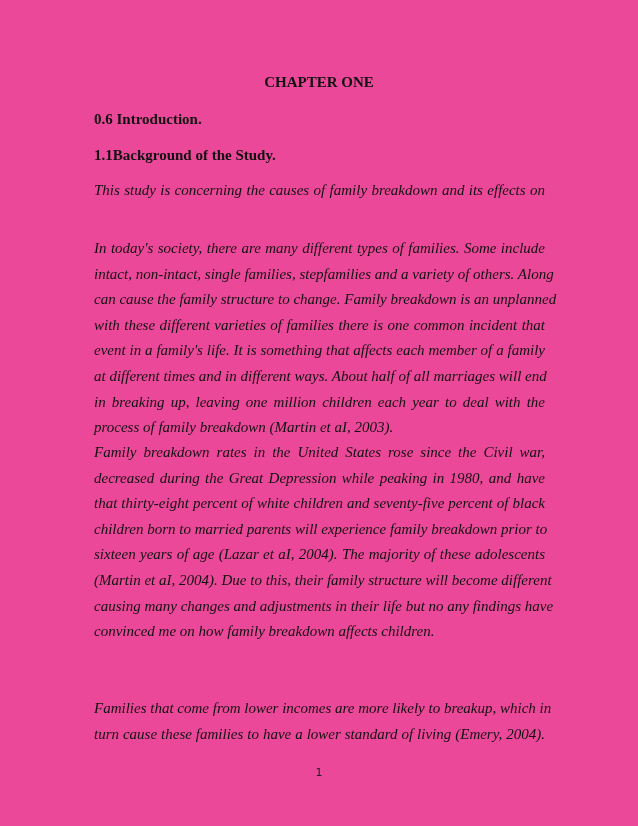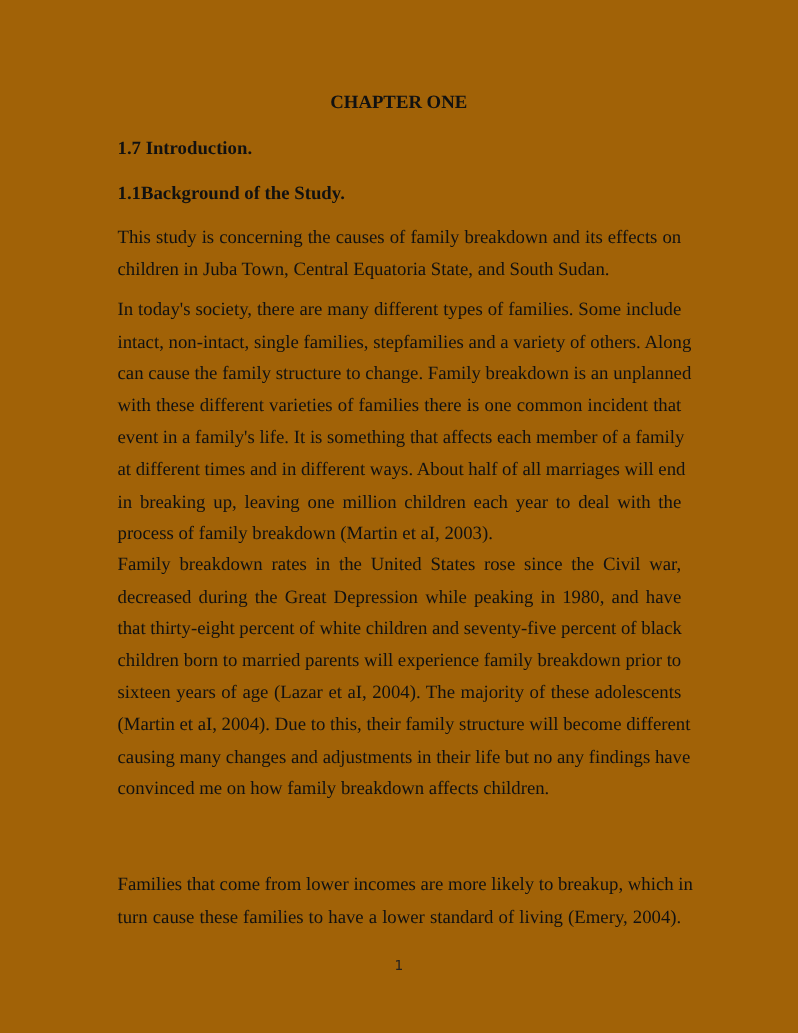--- a/index.html
+++ b/index.html
@@ -1,38 +1,37 @@
 <!DOCTYPE html>
 <html><head>
 <meta charset="utf-8">
 <style>
   html, body { margin: 0; padding: 0; background: #ffffff; }
   body { width: 638px; height: 826px; position: relative; overflow: hidden;
          font-family: "Liberation Serif", serif; color: #111111; }
-  .page { position: absolute; left: 0; top: 0; width: 638px; height: 826px; background: #a16207; }
+  .page { position: absolute; left: 0; top: 0; width: 638px; height: 826px; background: #ec4899; }
   .title { position: absolute; top: 74px; left: 0; width: 638px; text-align: center;
            font-weight: bold; font-size: 15px; }
   .heading { position: absolute; left: 94px; font-weight: bold; font-size: 15px; }
-  .para { position: absolute; left: 94px; width: 451px; font-size: 15px; line-height: 25.6px; }
+  .para { position: absolute; left: 94px; width: 451px; font-size: 15px; line-height: 25.6px; font-style: italic; }
   .line { display: block; height: 25.6px; white-space: nowrap; text-align: justify; text-align-last: justify; }
   .line.last { text-align-last: left; }
   .pagenum { position: absolute; top: 766px; left: 0; width: 638px; text-align: center;
              font-family: "DejaVu Sans", sans-serif; font-size: 11px; color: #222; }
 </style>
 </head>
 <body>
 
 <div class="page">
   <div class="title">CHAPTER ONE</div>
-  <div class="heading" style="top:111px">1.7 Introduction.</div>
+  <div class="heading" style="top:111px">0.6 Introduction.</div>
   <div class="heading" style="top:147px">1.1Background of the Study.</div>
 
   <div class="para" style="top:178px">
     <span class="line">This study is concerning the causes of family breakdown and its effects on</span>
-    <span class="line last">children in Juba Town, Central Equatoria State, and South Sudan.</span>
   </div>
 
   <div class="para" style="top:236px">
     <span class="line">In today's society, there are many different types of families. Some include</span>
     <span class="line">intact, non-intact, single families, stepfamilies and a variety of others. Along</span>
     <span class="line">can cause the family structure to change. Family breakdown is an unplanned</span>
     <span class="line">with these different varieties of families there is one common incident that</span>
     <span class="line">event in a family's life. It is something that affects each member of a family</span>
     <span class="line">at different times and in different ways. About half of all marriages will end</span>
     <span class="line">in breaking up, leaving one million children each year to deal with the</span>

